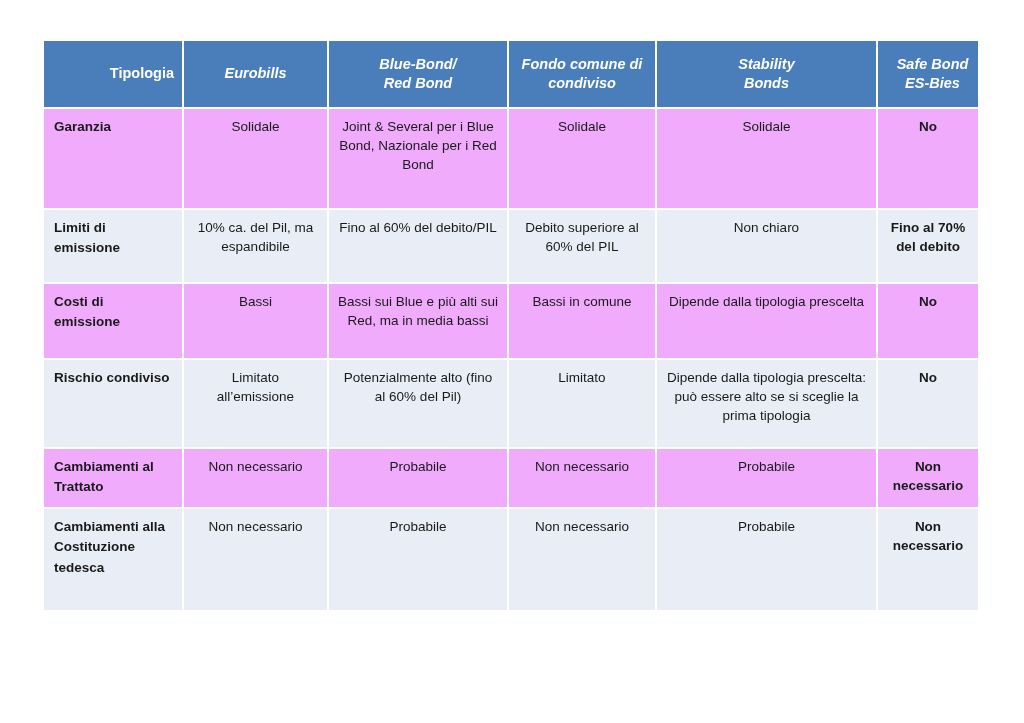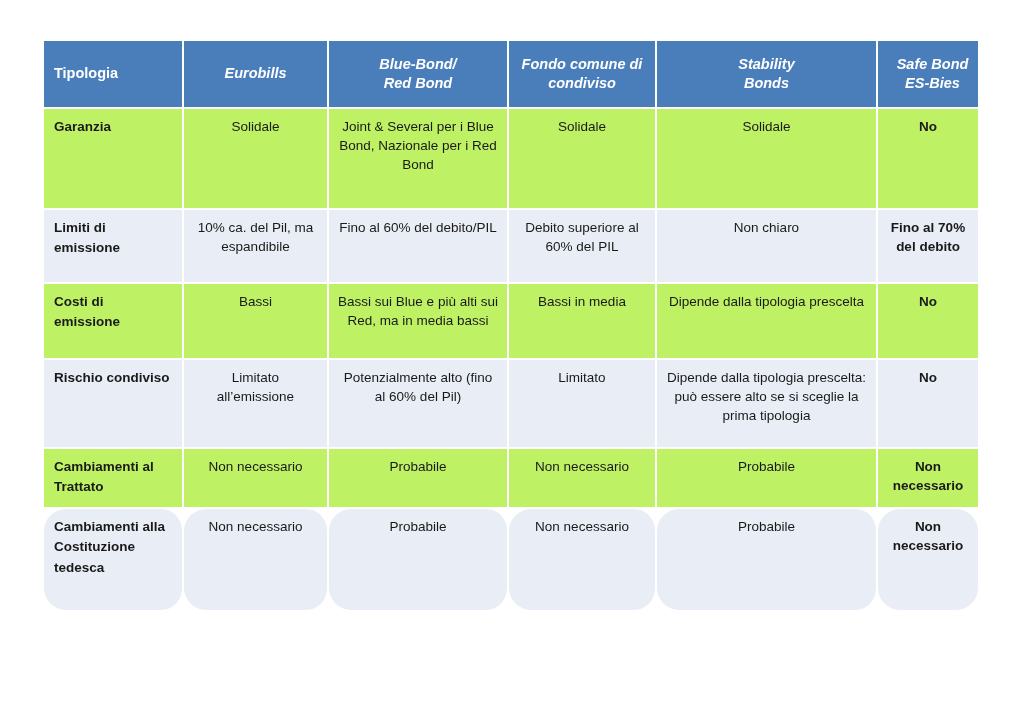--- a/index.html
+++ b/index.html
@@ -51,21 +51,21 @@
     padding: 9px 8px;
     vertical-align: middle;
     border-right: 2px solid #ffffff;
     border-bottom: 2px solid #ffffff;
     height: 68px;
     box-sizing: border-box;
   }
   thead th:last-child { border-right: none; padding-left: 17px; }
 
   th.head-row-label {
-    text-align: left;
+    text-align: right;
     font-style: normal;
     padding-left: 10px;
   }
   th.head-col {
     text-align: center;
     font-style: italic;
   }
 
   
   tbody td {
@@ -73,31 +73,31 @@
     line-height: 1.42;
     color: #1a1a1a;
     padding: 8px 9px;
     vertical-align: top;
     text-align: center;
     border-right: 2px solid #ffffff;
     border-bottom: 2px solid #ffffff;
     box-sizing: border-box;
   }
   tbody td:last-child { border-right: none; font-weight: bold; }
-  tbody tr:last-child td { border-bottom: none; border-radius: 22px; }
+  tbody tr:last-child td { border-bottom: none; }
 
   td.row-label {
     text-align: left;
     font-weight: bold;
     padding-left: 10px;
     line-height: 1.5;
   }
 
   
-  tr.band-dark  td { background: #bef264; margin-left: 40px; }
+  tr.band-dark  td { background: #f0abfc; margin-left: 40px; }
   tr.band-light td { background: #e9edf5; }
 
   
   tr.r0 td { height: 101px; }
   tr.r1 td { height: 74px; margin-top: 41px; }
   tr.r2 td { height: 76px; }
   tr.r3 td { height: 89px; }
   tr.r4 td { height: 60px; }
   tr.r5 td { height: 101px; }
 </style>
@@ -156,21 +156,21 @@
         <td>Fino al 60% del debito/PIL</td>
         <td>Debito superiore al 60% del PIL</td>
         <td>Non chiaro</td>
         <td>Fino al 70% del debito</td>
       </tr>
 
       <tr class="band-dark r2">
         <td class="row-label">Costi di emissione</td>
         <td>Bassi</td>
         <td>Bassi sui Blue e più alti sui Red, ma in media bassi</td>
-        <td>Bassi in media</td>
+        <td>Bassi in comune</td>
         <td>Dipende dalla tipologia prescelta</td>
         <td>No</td>
       </tr>
 
       <tr class="band-light r3">
         <td class="row-label">Rischio condiviso</td>
         <td>Limitato all’emissione</td>
         <td>Potenzialmente alto (fino al 60% del Pil)</td>
         <td>Limitato</td>
         <td>Dipende dalla tipologia prescelta: può essere alto se si sceglie la prima tipologia</td>

